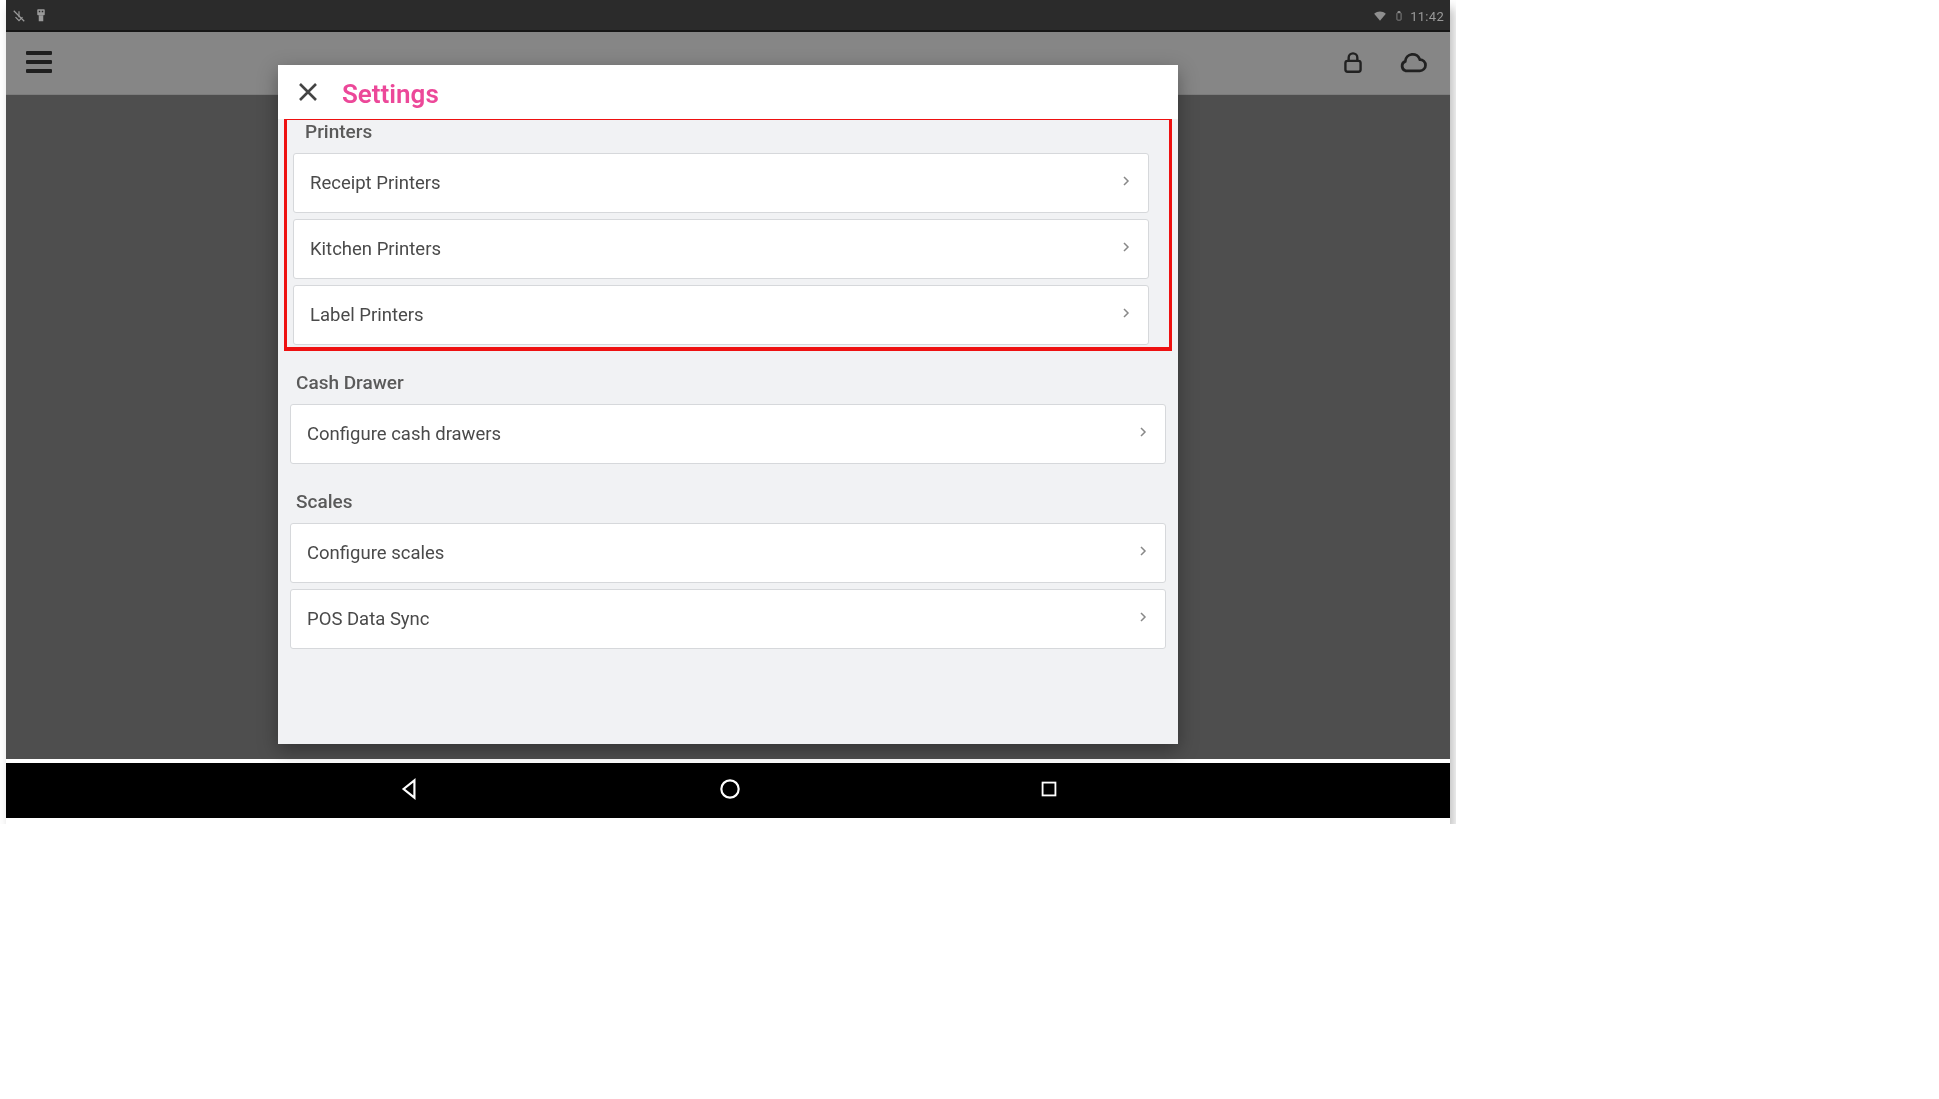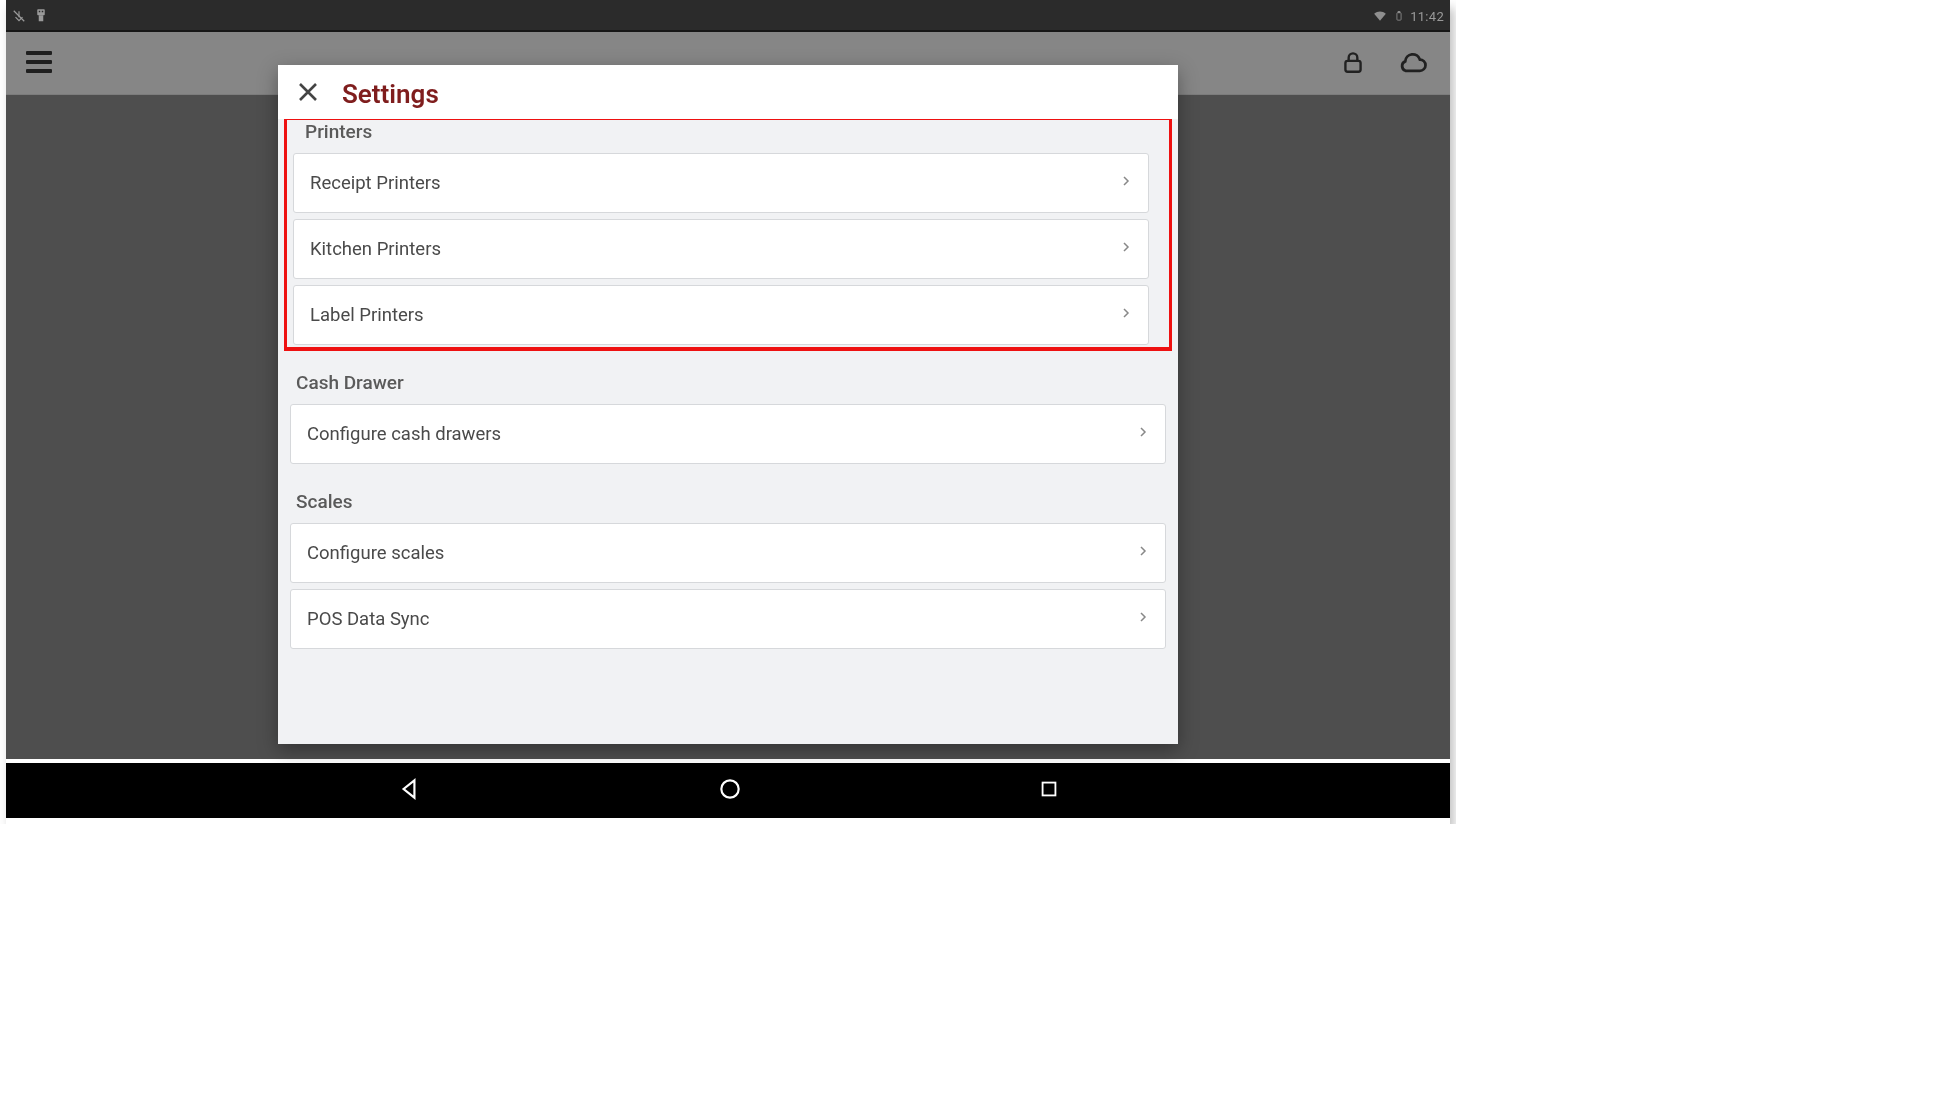--- a/index.html
+++ b/index.html
@@ -73,21 +73,21 @@
       box-shadow: 0 6px 18px rgba(0,0,0,0.35);
       display: flex; flex-direction: column;
       overflow: hidden;
     }
     .modal-header {
       display: flex; align-items: center; gap: 22px;
       padding: 14px 18px 10px 18px;
       background: #fff;
     }
     .modal-close { font-size: 26px; color: #444; cursor: pointer; line-height: 1; }
-    .modal-title { font-size: 26px; font-weight: 600; color: #7f1d1d; }
+    .modal-title { font-size: 26px; font-weight: 600; color: #ec4899; }
     .modal-body { flex: 1; overflow: hidden; background: #f1f2f4; padding: 0 0 6px 0; }
     .section { margin-top: 0; }
     .section + .section { margin-top: 0; }
     .section-header {
       padding: 20px 18px 10px 18px;
       font-size: 19px; color: #5a5a5a; font-weight: 500;
     }
     .highlight-group {
       border: 3px solid #e11; border-bottom-width: 4px; margin: -2px 6px 0 6px; padding-bottom: 0;
     }

